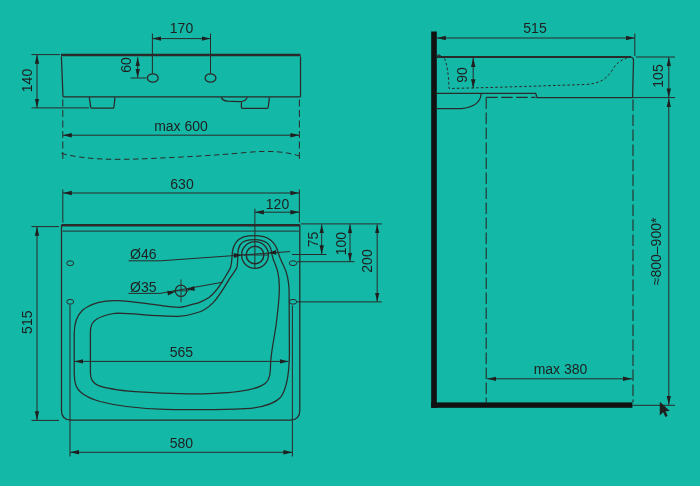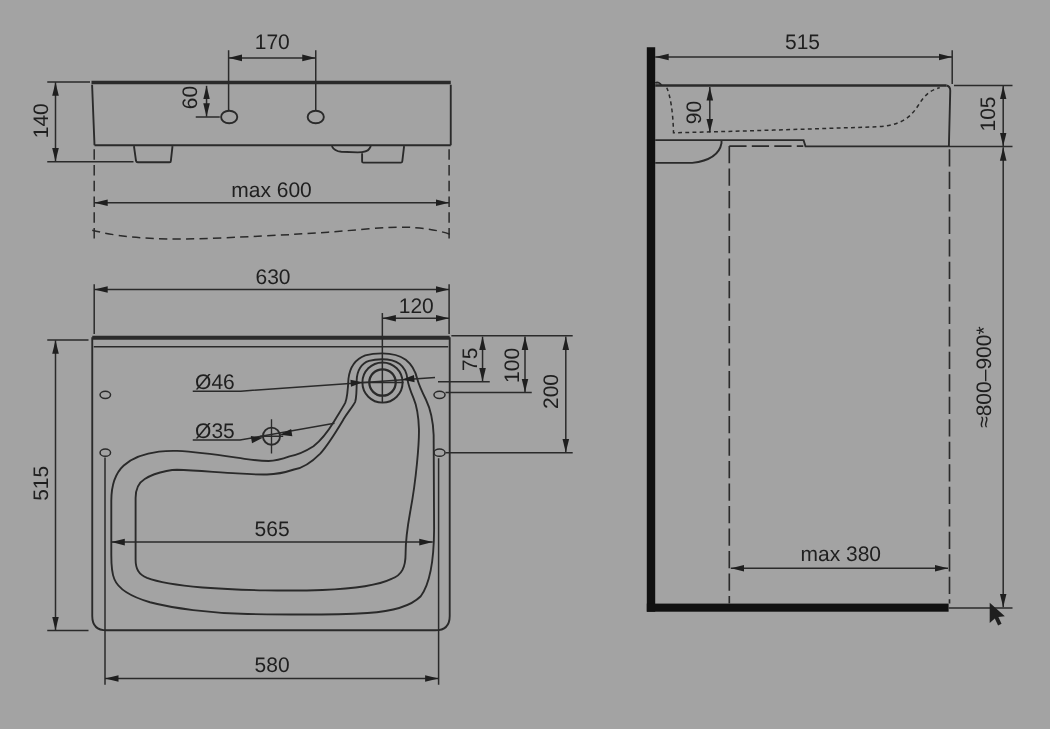--- a/index.html
+++ b/index.html
@@ -1,16 +1,16 @@
 <!DOCTYPE html>
 <html><head>
 <meta charset="utf-8">
 <style>
   html,body{margin:0;padding:0;background:#ffffff;}
-  .wrap{width:700px;height:486px;position:relative;background:#a3a3a3;}
+  .wrap{width:700px;height:486px;position:relative;background:#14b8a6;}
   svg{display:block;}
   text{font-family:"Liberation Sans",sans-serif;font-size:14px;fill:#1f1f1f;}
 </style>
 </head>
 <body>
 <div class="wrap">
 <svg width="700" height="486" viewBox="0 0 700 486">
 <defs>
 <marker id="ar" viewBox="0 0 9 6" refX="9" refY="3" markerWidth="9" markerHeight="6" orient="auto-start-reverse" markerUnits="userSpaceOnUse">
   <path d="M0,0.8 L9,3 L0,5.2 Z" fill="#1f1f1f"></path>

